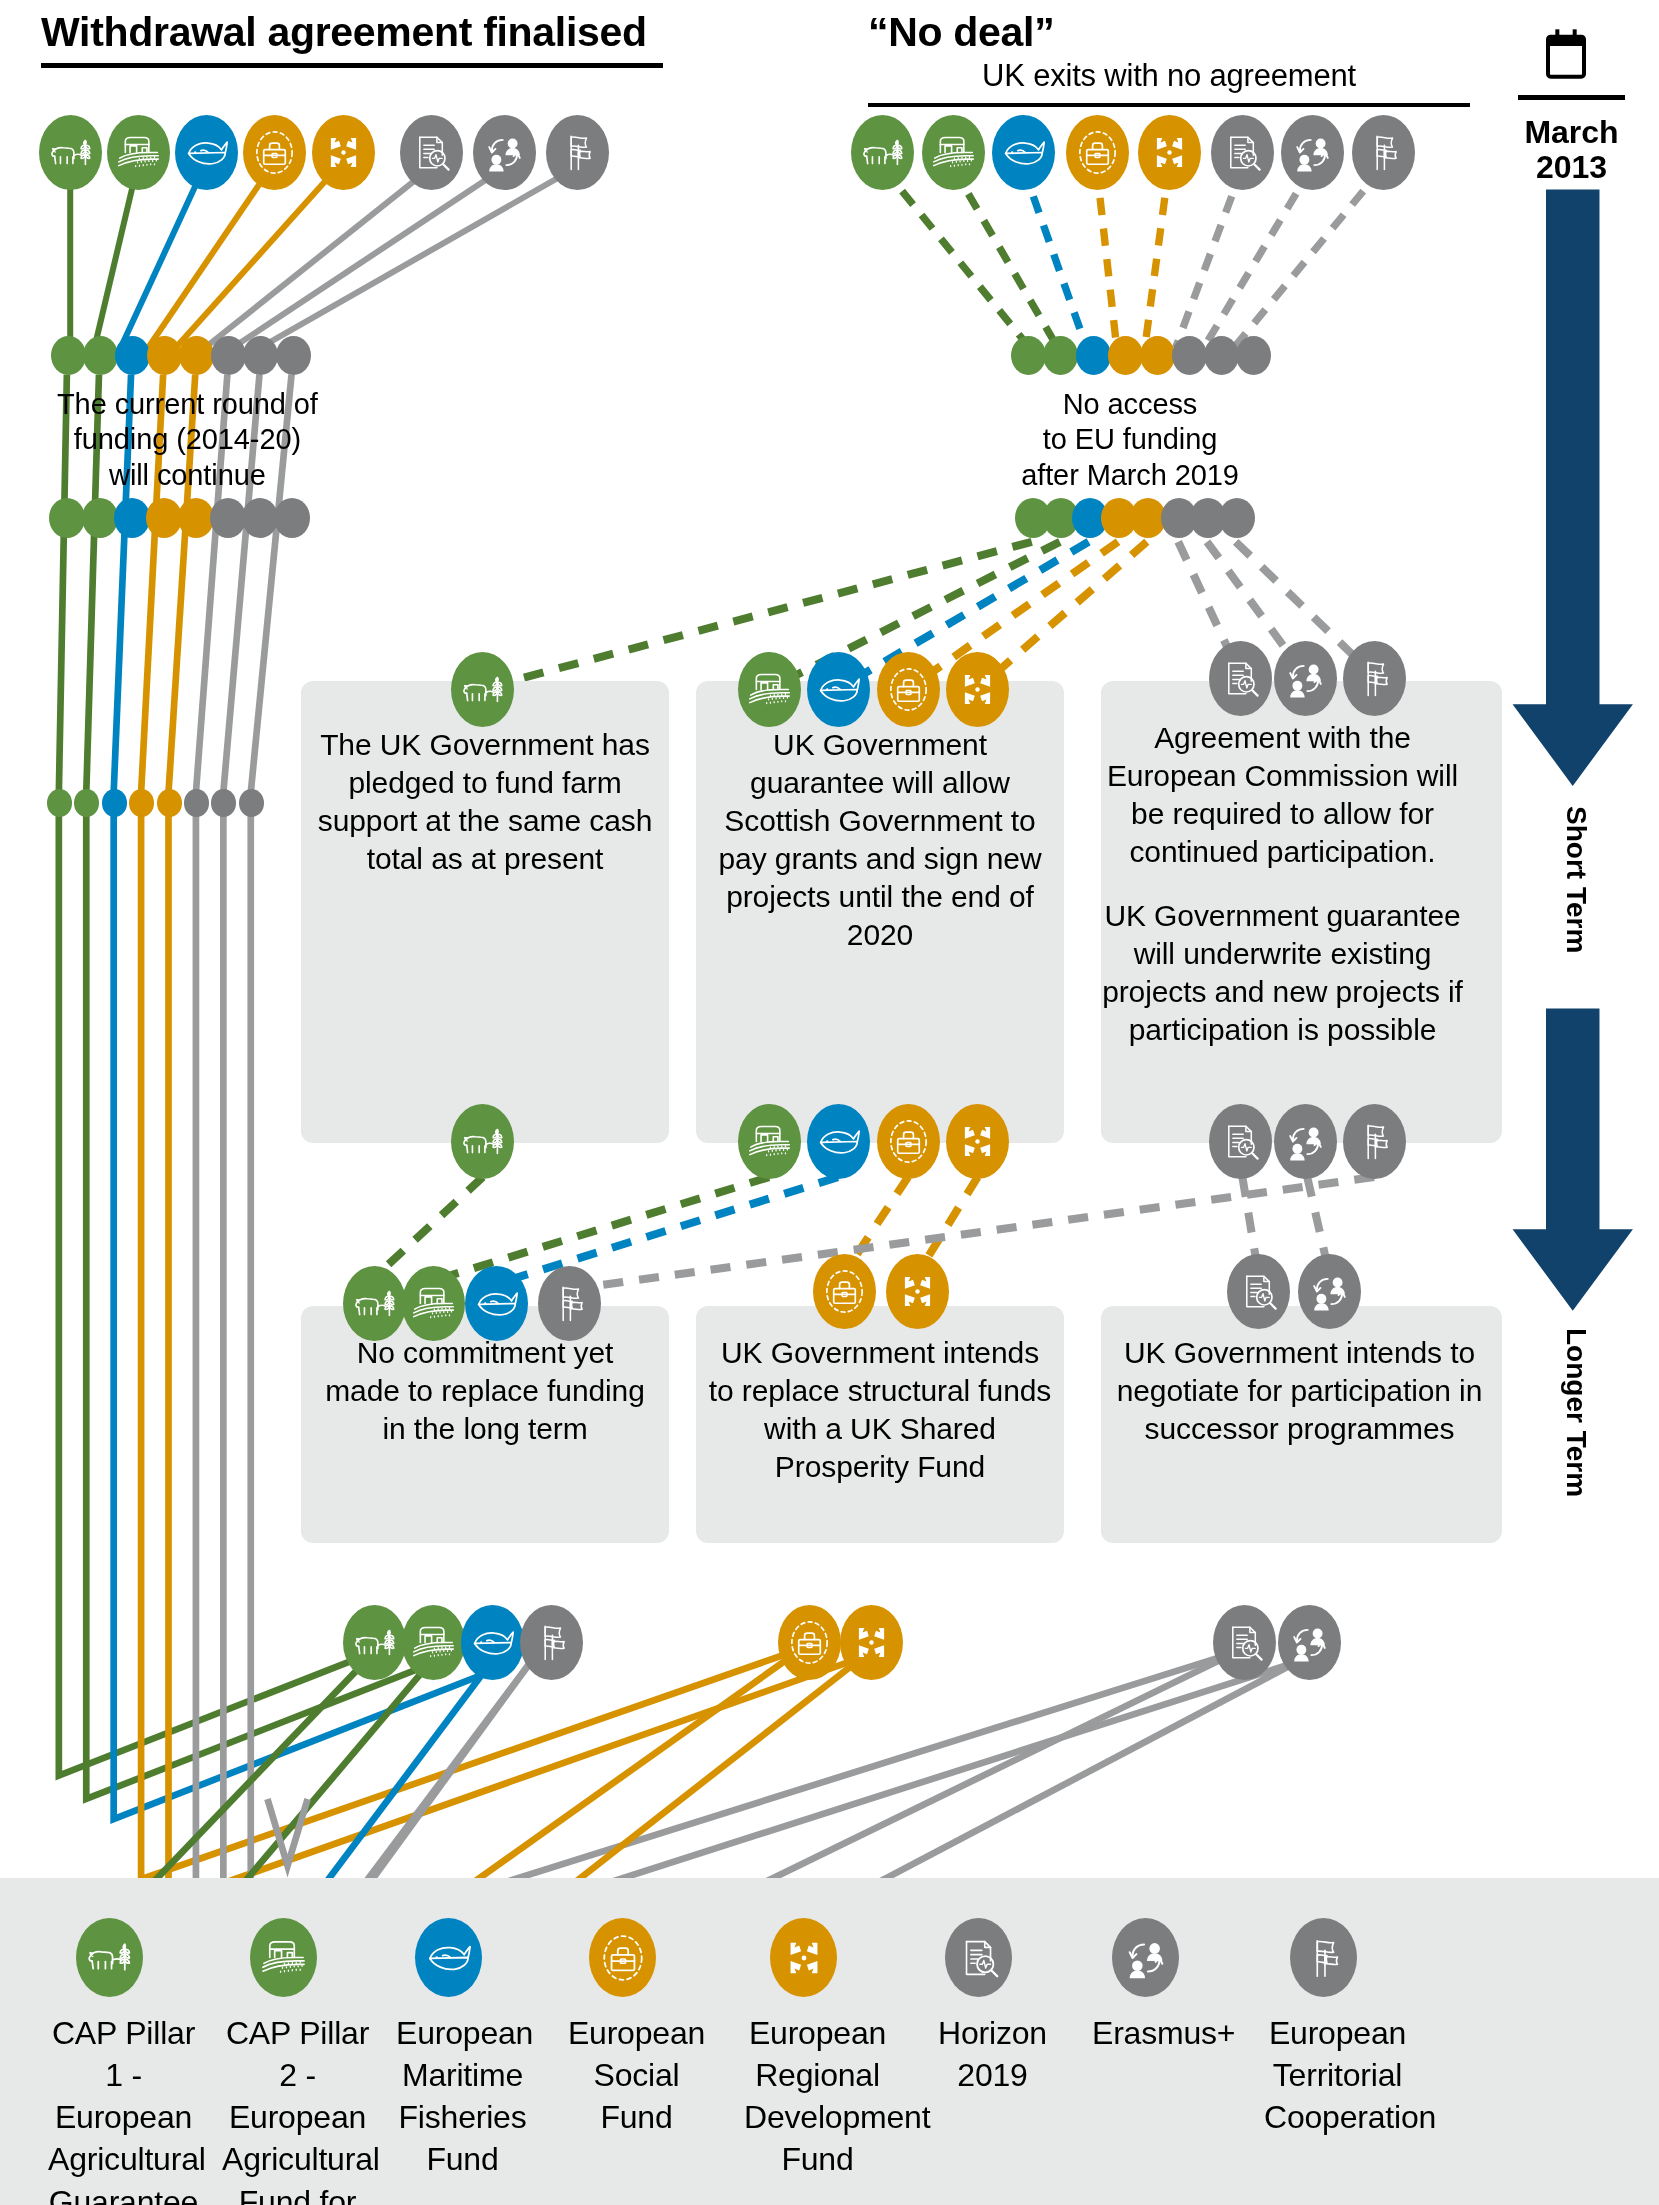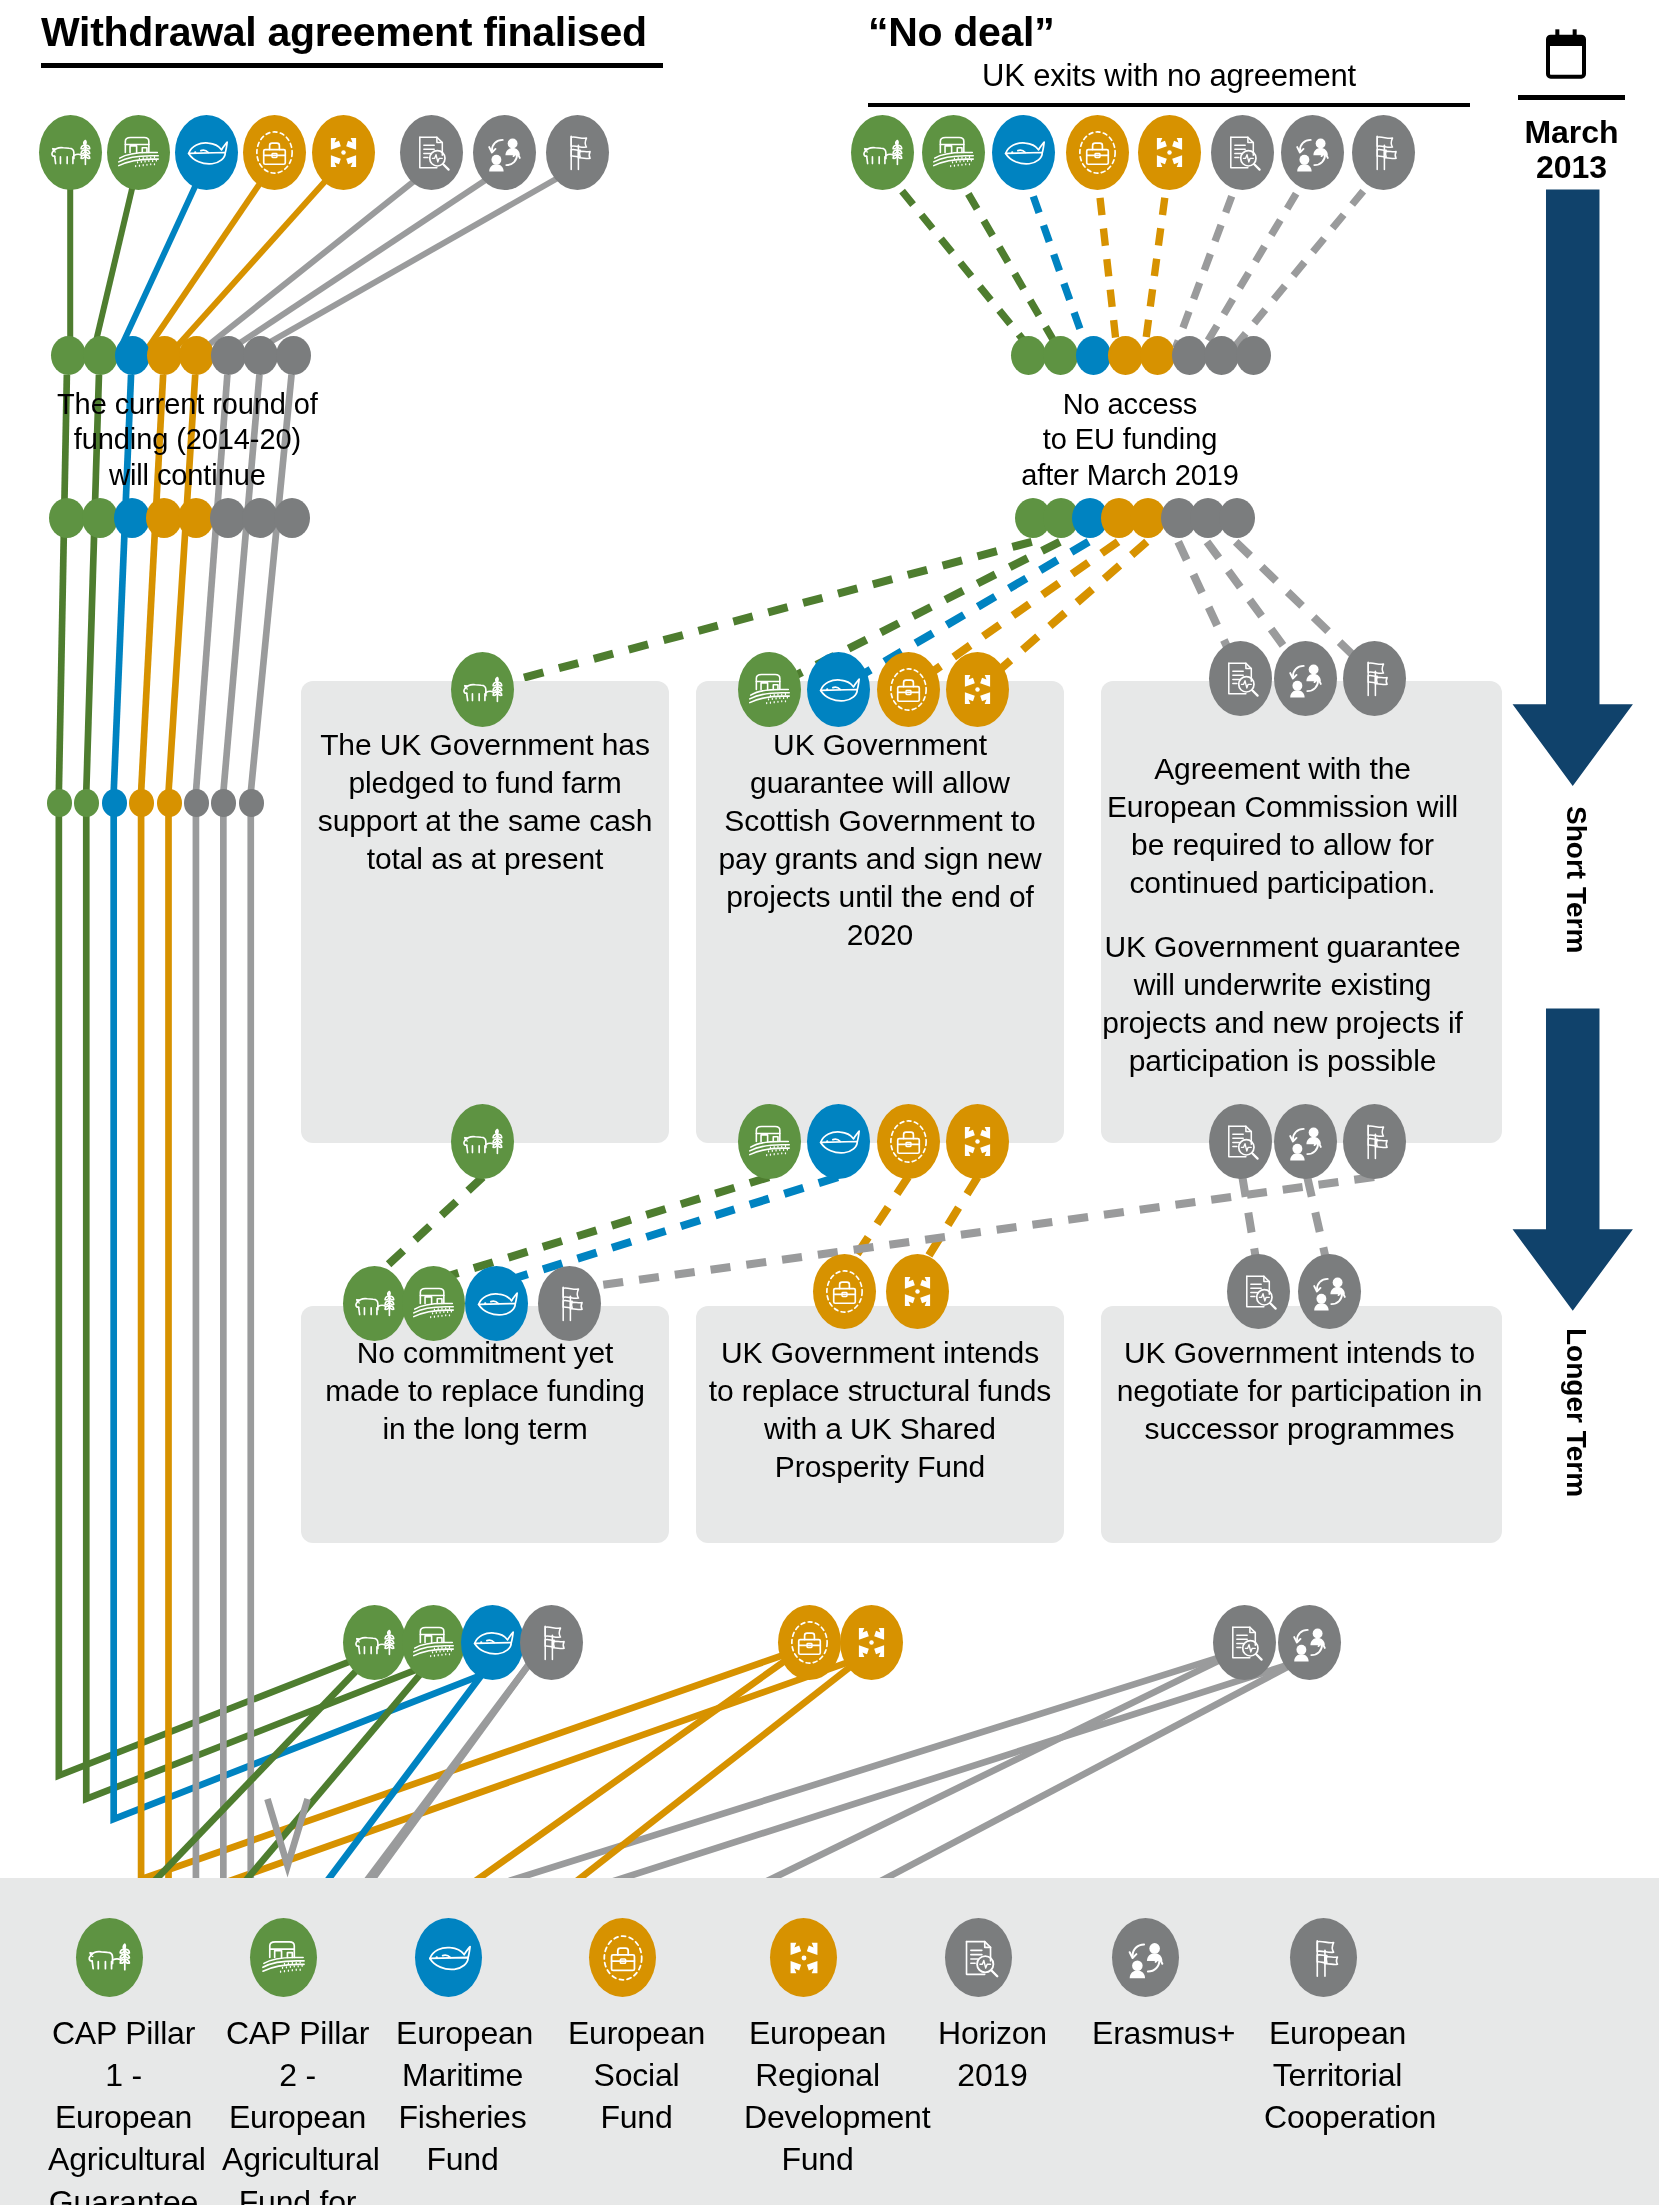--- a/index.html
+++ b/index.html
@@ -437,21 +437,21 @@
   <div class="box-text" style="left:316px;top:726px;width:338px;">
     <p>The UK Government has pledged to fund farm support at the same cash total as at present</p>
   </div>
 
   <div class="box" style="left:696px;top:681px;width:368px;height:462px;"></div>
   <div class="box-text" style="left:708px;top:726px;width:344px;">
     <p>UK Government guarantee will allow Scottish Government to pay grants and sign new projects until the end of 2020</p>
   </div>
 
   <div class="box" style="left:1101px;top:681px;width:401px;height:462px;"></div>
-  <div class="box-text" style="left:1102px;top:750px;width:361px;text-align:center;">
+  <div class="box-text" style="left:1102px;top:719px;width:361px;text-align:center;">
     <p>Agreement with the European Commission will be required to allow for continued participation.</p>
     <p>UK Government guarantee will underwrite existing projects and new projects if participation is possible</p>
   </div>
 
   <div>
     <div class="pill" style="left:451px;top:652px;width:63px;height:75px;background:#5e9342;">
         <svg width="48" height="48" viewBox="0 0 72 72">
           <use href="#ic-cow" width="72" height="72"></use>
         </svg>
       </div>

